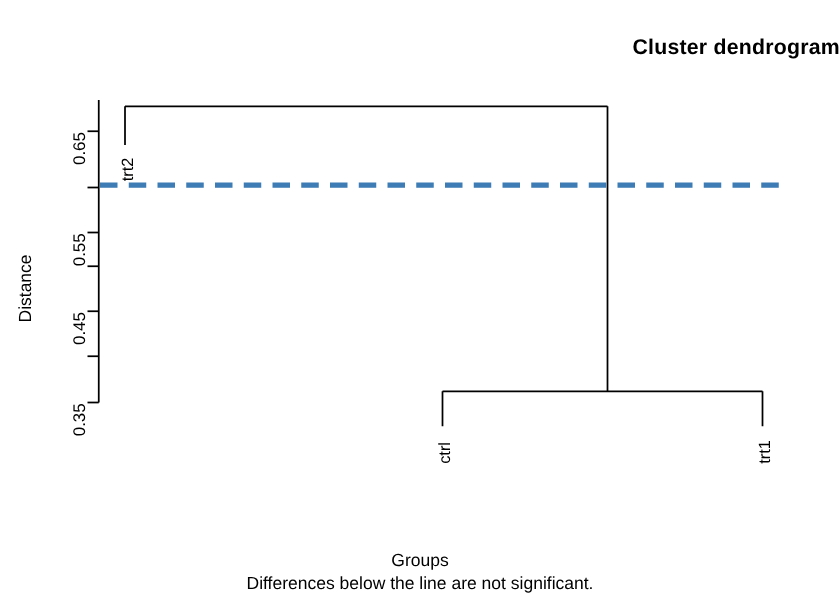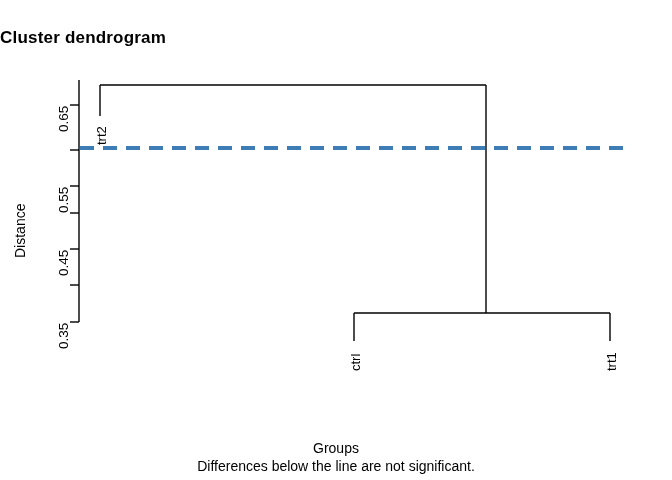--- a/index.html
+++ b/index.html
@@ -9,21 +9,21 @@
     font-family:"Liberation Sans", sans-serif;
     color:#000000;
     overflow:hidden;
     position:relative;
   }
   #root{position:absolute;left:0;top:0;width:672px;height:480px;}
 
   .title{
     position:absolute;
     left:0;top:28px;width:672px;
-    text-align:left;
+    text-align:right;
     font-size:17px;
     font-weight:bold;
     letter-spacing:0.2px;
     color:#000;
   }
 
   .plot-svg{position:absolute;left:0;top:0;width:672px;height:480px;}
 
   
   .ytick{

